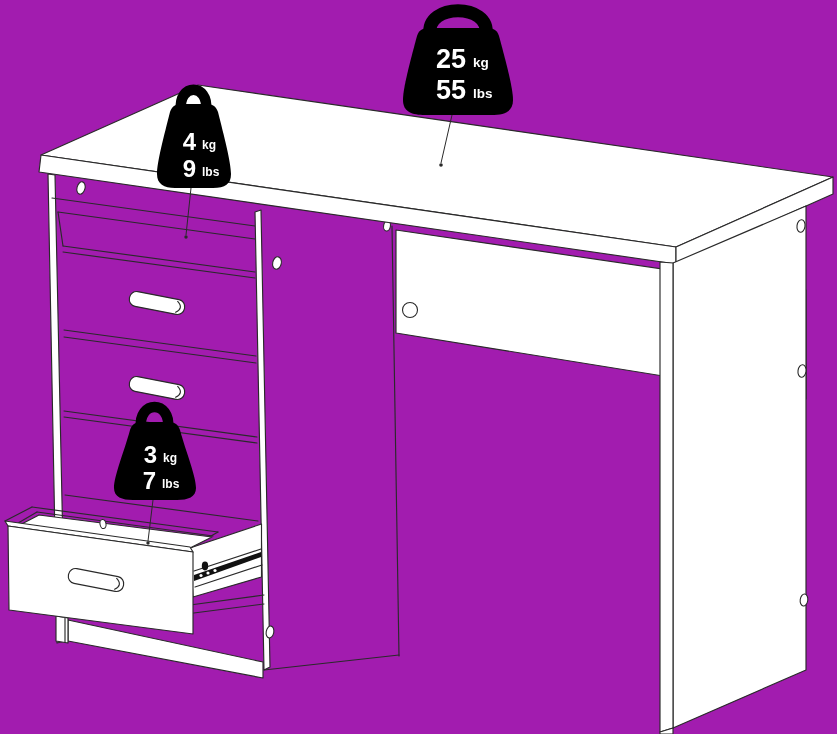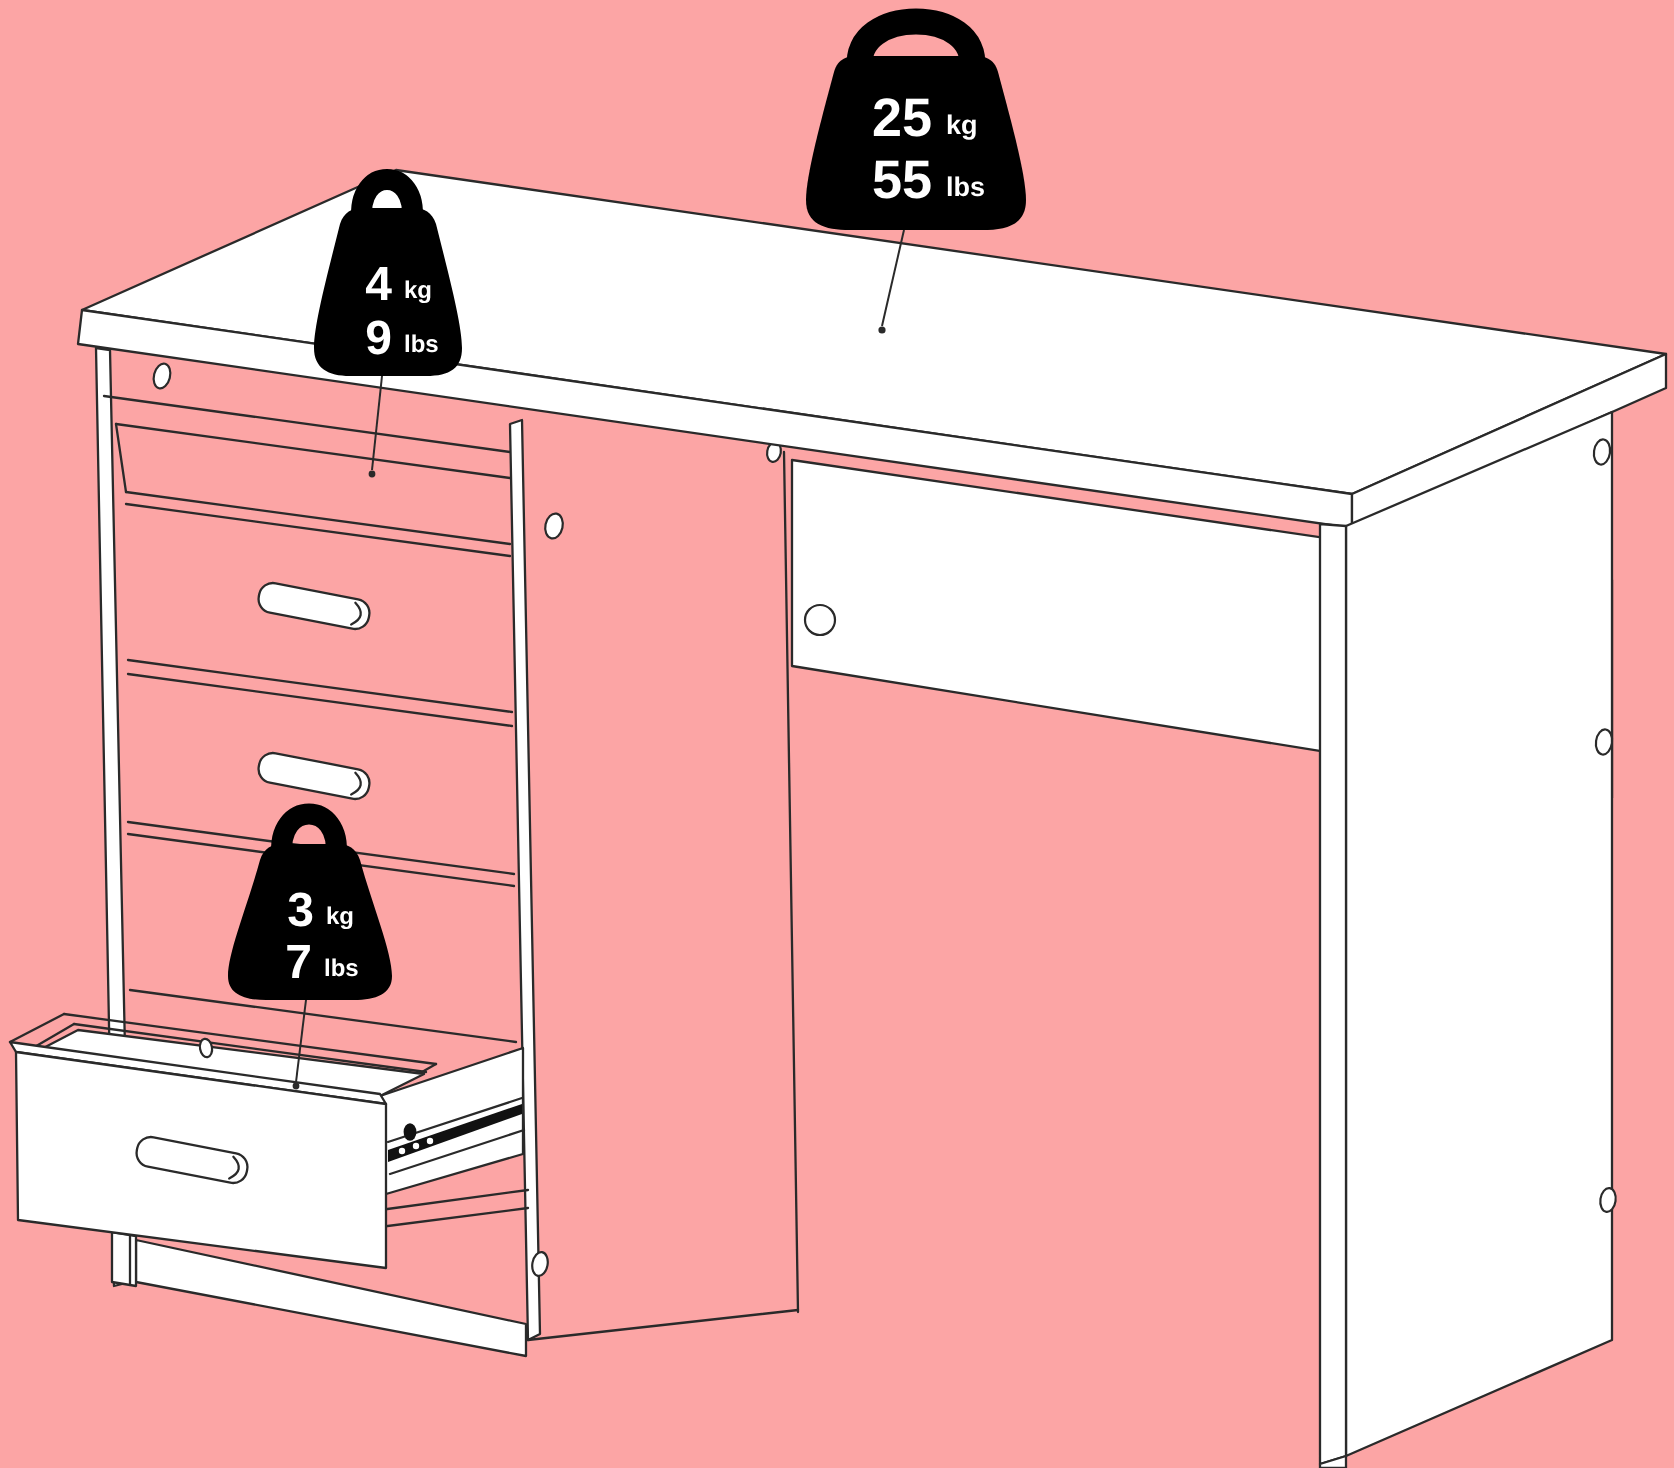--- a/index.html
+++ b/index.html
@@ -1,19 +1,19 @@
 <!DOCTYPE html>
 <html><head>
 <meta charset="utf-8">
 <style>
   html,body{margin:0;padding:0;background:#ffffff;}
   .canvas{
     position:relative;
     width:837px;height:734px;
-    background:#fca5a5;
+    background:#a21caf;
     font-family:"Liberation Sans","DejaVu Sans",sans-serif;
     overflow:hidden;
   }
   svg{display:block;}
   .ln{fill:none;stroke:#2a2a2a;stroke-width:1.15;stroke-linejoin:round;stroke-linecap:round;}
   .face{fill:#ffffff;stroke:#2a2a2a;stroke-width:1.15;stroke-linejoin:round;}
   .hole{fill:#ffffff;stroke:#2a2a2a;stroke-width:1.1;}
   .handle{fill:#ffffff;stroke:#2a2a2a;stroke-width:1.15;}
   .bell-handle{fill:none;stroke:#000000;stroke-linecap:round;}
   .leader{fill:none;stroke:#2a2a2a;stroke-width:1;}

